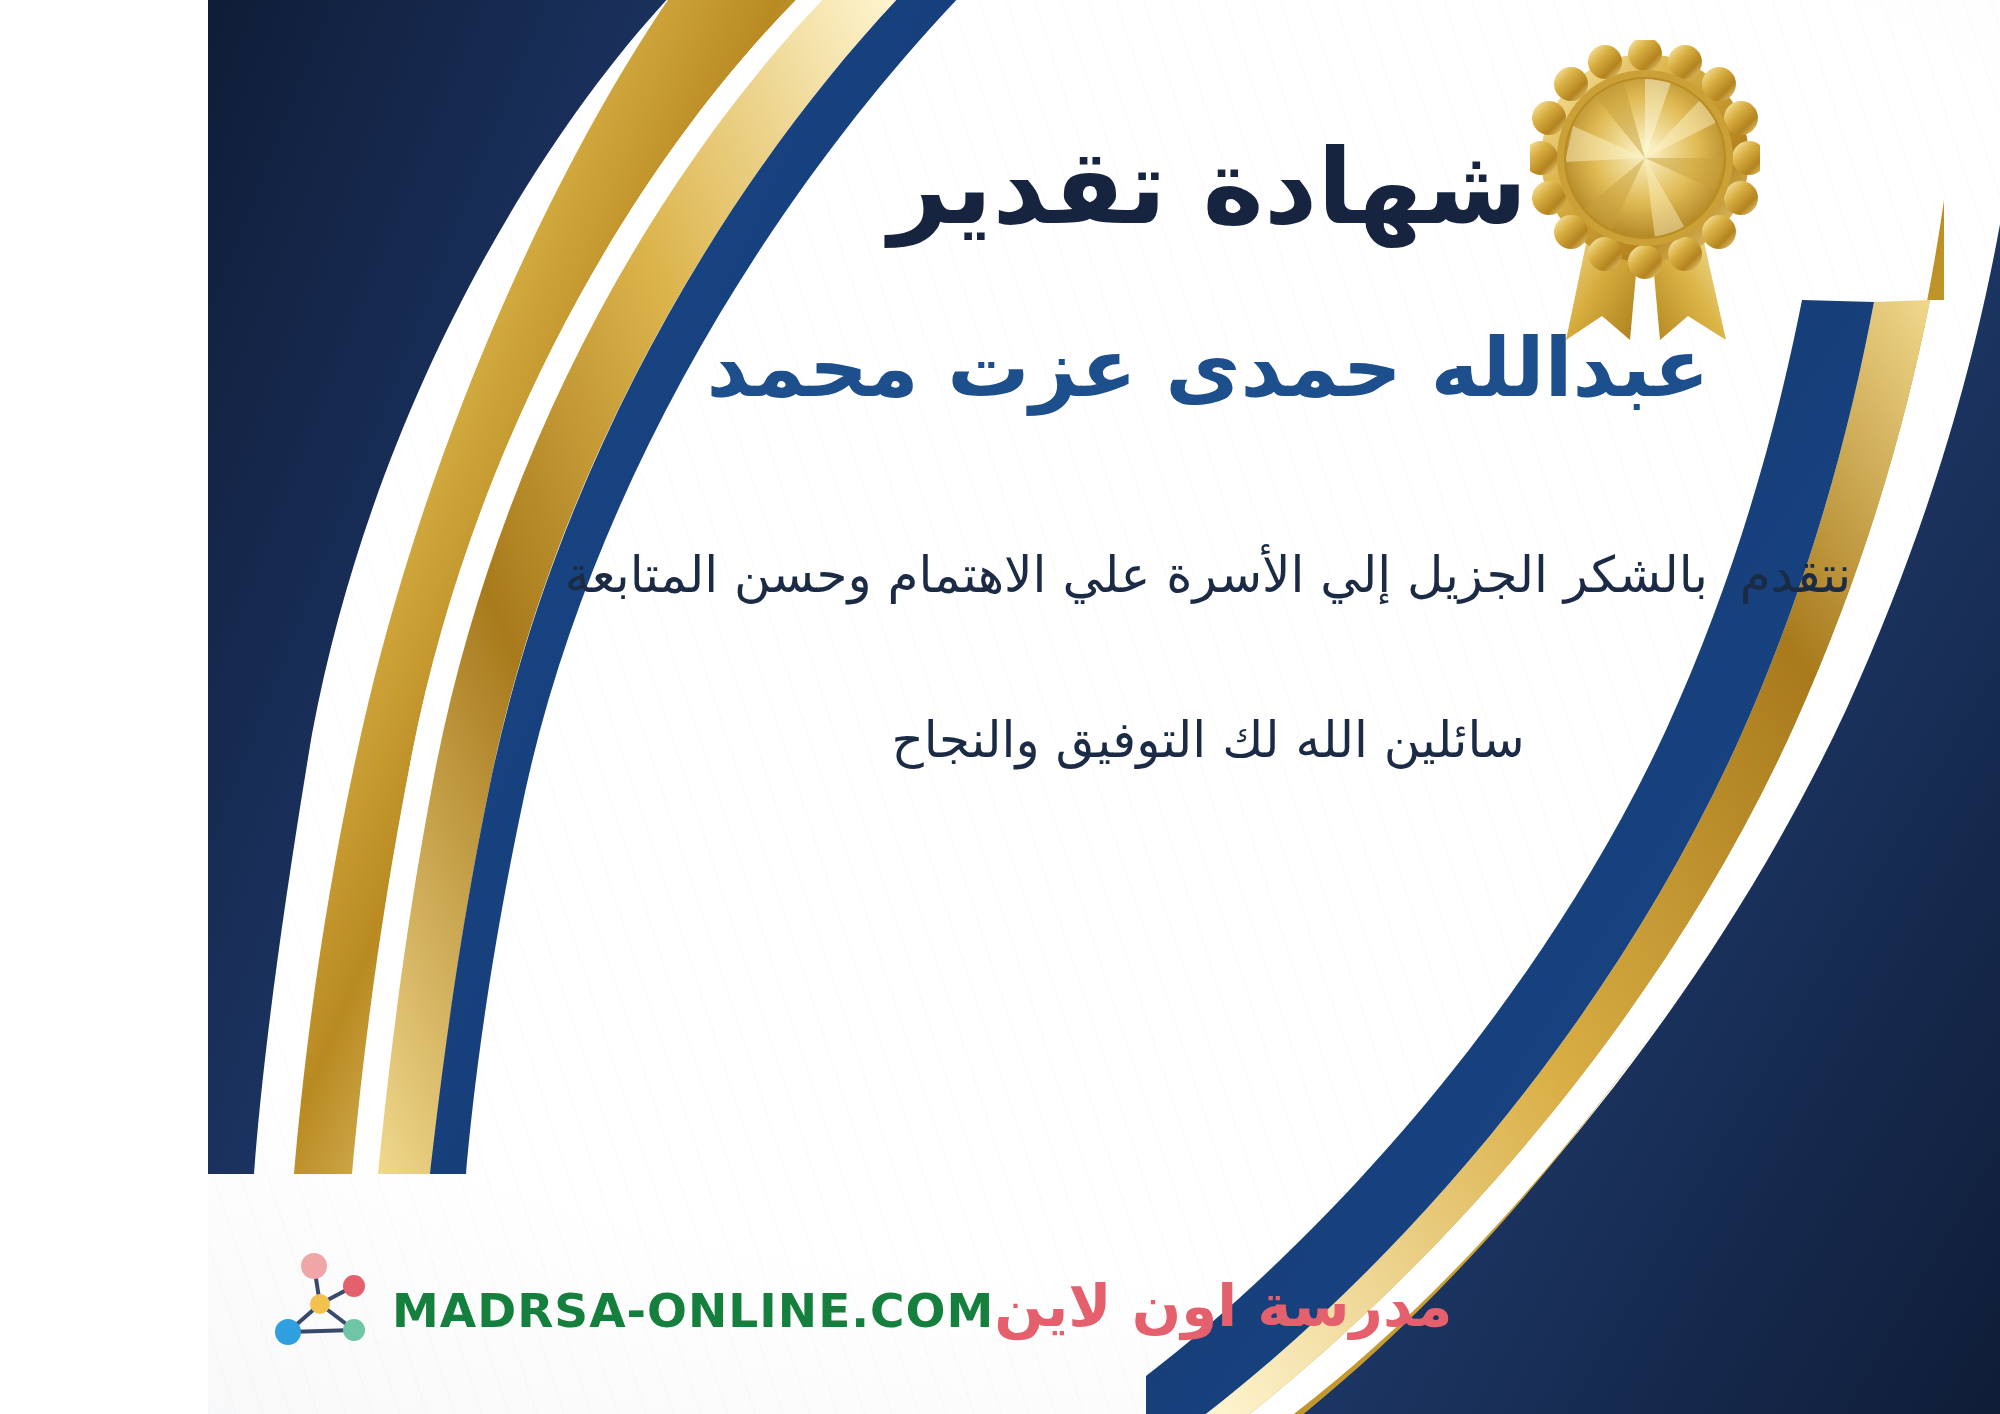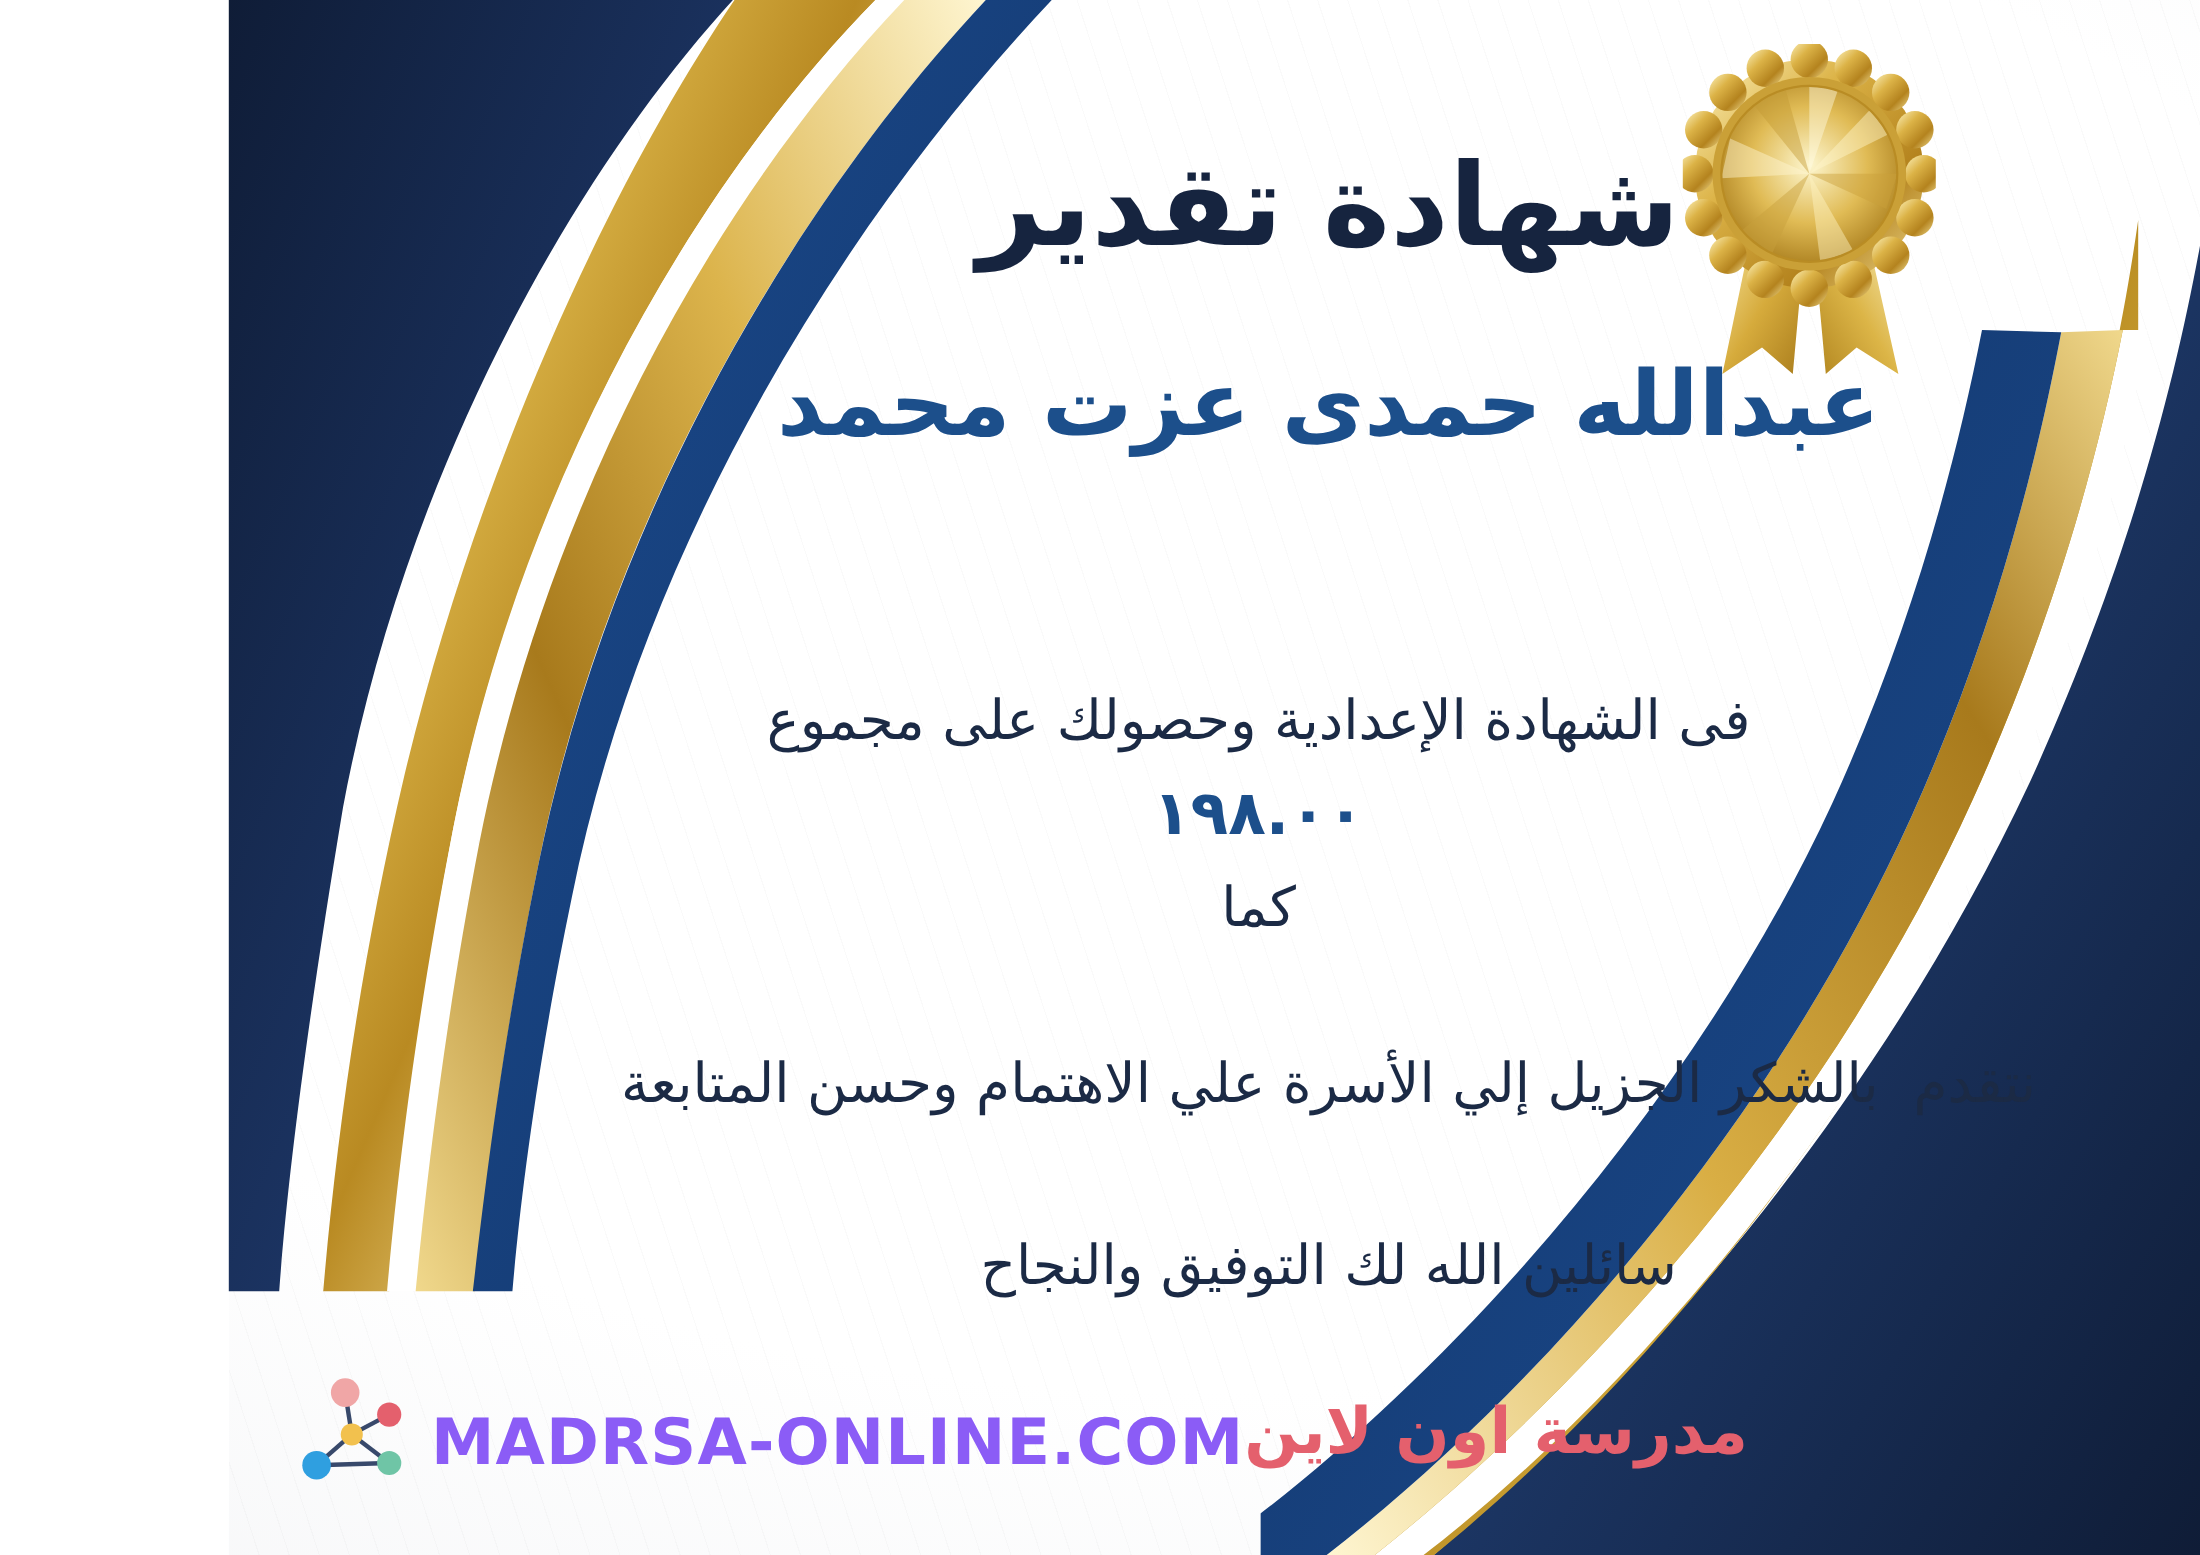--- a/index.html
+++ b/index.html
@@ -141,23 +141,23 @@
   .brand-arabic {
     font-size: 58px;
     font-weight: 700;
     color: #e4606d;
     direction: rtl;
     letter-spacing: -1px;
   }
 
   .brand-url {
     margin-top: 10px;
-    font-size: 58px;
-    font-weight: 700;
-    color: #8b5cf6;
+    font-size: 47px;
+    font-weight: 700;
+    color: #15803d;
     letter-spacing: 1px;
     direction: ltr;
   }
 
   .brand-mark {
     width: 120px;
     height: 120px;
     position: relative;
   }
 </style>
@@ -314,25 +314,20 @@
     </svg>
   </div>
 
   <div class="content">
 
     <div class="cert-title">شهادة تقدير</div>
 
     <div class="recipient-name">عبدالله حمدى عزت محمد</div>
 
     <div class="body-text">
-      <span class="body-line">
-        <span>فى الشهادة الإعدادية وحصولك على مجموع</span>
-        <span class="score">١٩٨.٠٠</span>
-        <span>كما</span>
-      </span>
       <span class="body-line">نتقدم  بالشكر الجزيل إلي الأسرة علي الاهتمام وحسن المتابعة</span>
     </div>
 
     <div class="closing-text">سائلين الله لك التوفيق  والنجاح</div>
   </div>
 
   <div class="brand">
     <div class="brand-text-wrap">
       <div class="brand-arabic">مدرسة اون لاين</div>
       <div class="brand-url">MADRSA-ONLINE.COM</div>

